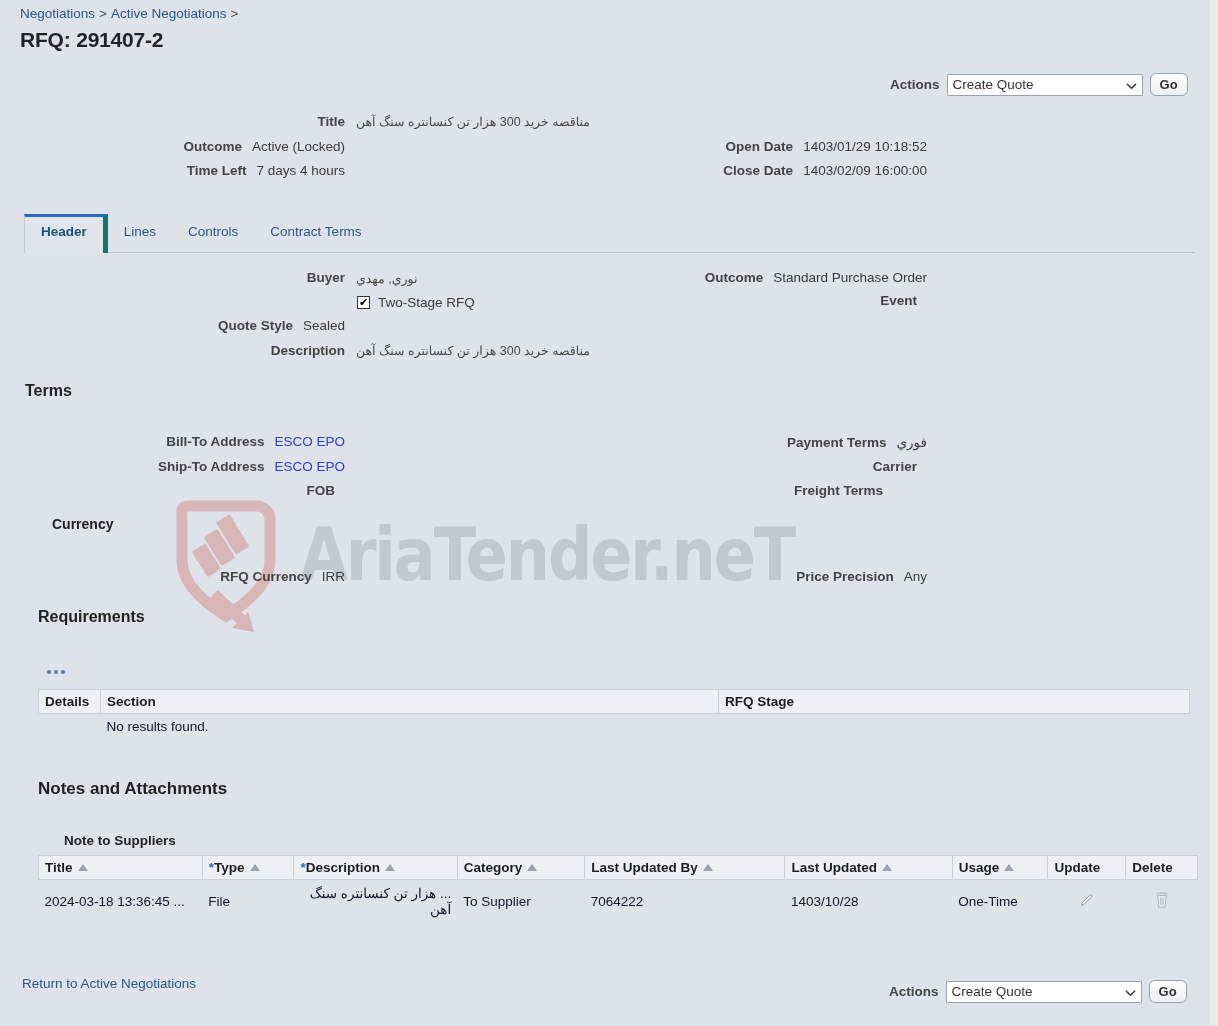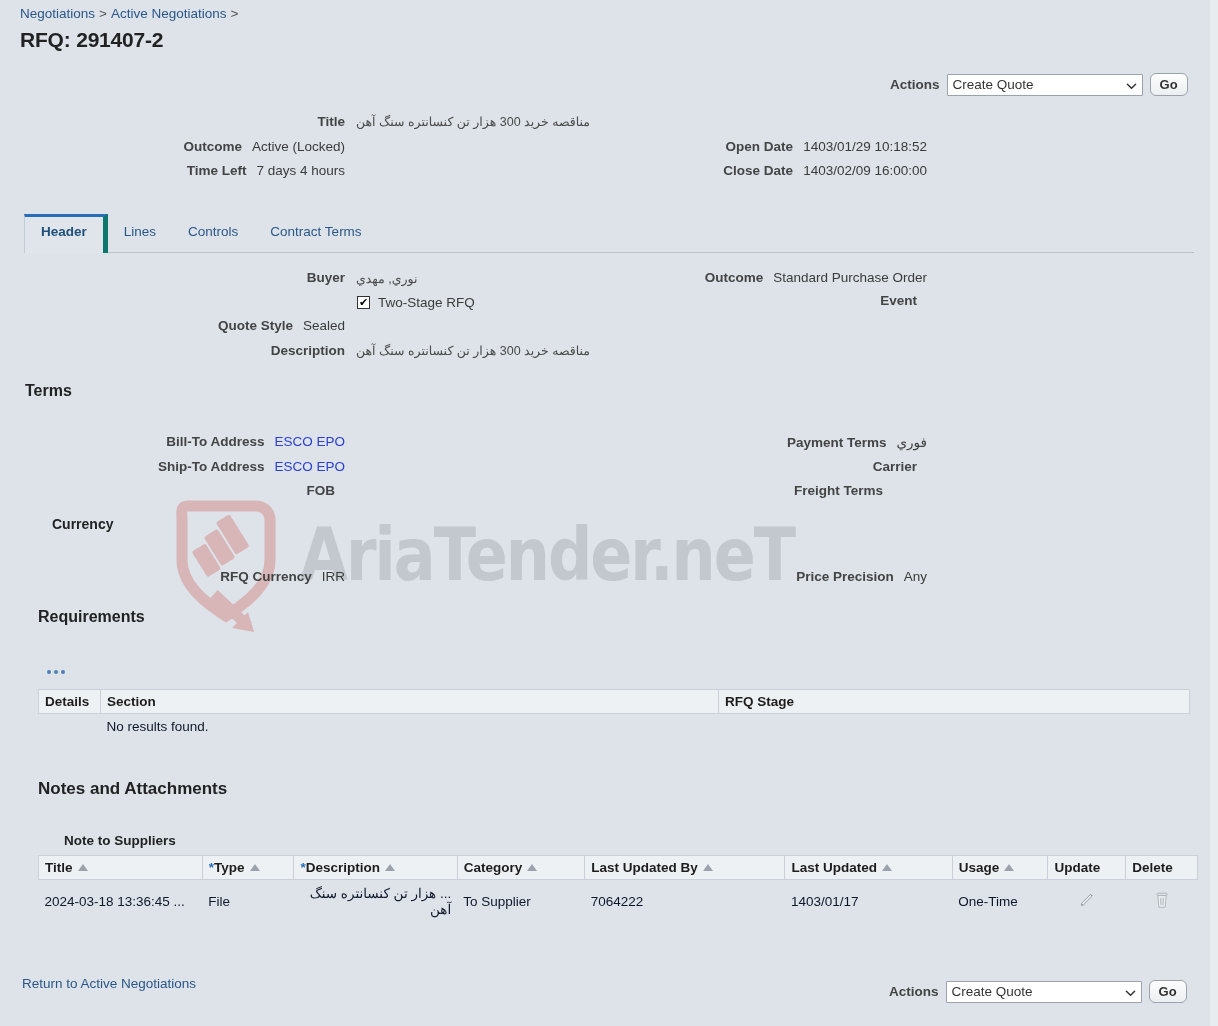--- a/index.html
+++ b/index.html
@@ -375,21 +375,21 @@
         <th style="width:72px;">Delete</th>
       </tr>
     </thead>
     <tbody>
       <tr>
         <td class="cell-link">2024-03-18 13:36:45 ...</td>
         <td>File</td>
         <td class="rtl" style="text-align:right;">... هزار تن کنسانتره سنگ آهن</td>
         <td>To Supplier</td>
         <td>7064222</td>
-        <td>1403/01/17</td>
+        <td>1403/10/28</td>
         <td>One-Time</td>
         <td style="text-align:center;">
           <span>
             <svg width="20" height="20" viewBox="0 0 20 20">
               <path d="M4.5 15.5 L6.2 15.1 L15.3 6.0 L13.6 4.3 L4.5 13.4 Z" fill="#e9ecef" stroke="#9aa3ab" stroke-width="1"></path>
               <path d="M13.6 4.3 L15.3 6.0" stroke="#9aa3ab" stroke-width="1"></path>
               <path d="M4.5 13.4 L6.2 15.1" stroke="#9aa3ab" stroke-width="1"></path>
             </svg>
           </span>
         </td>

